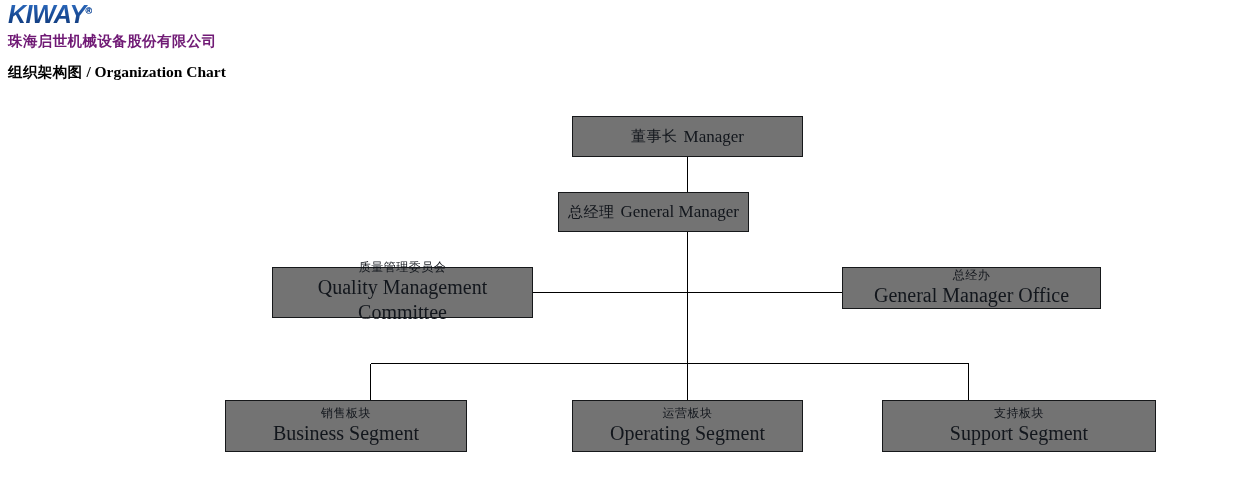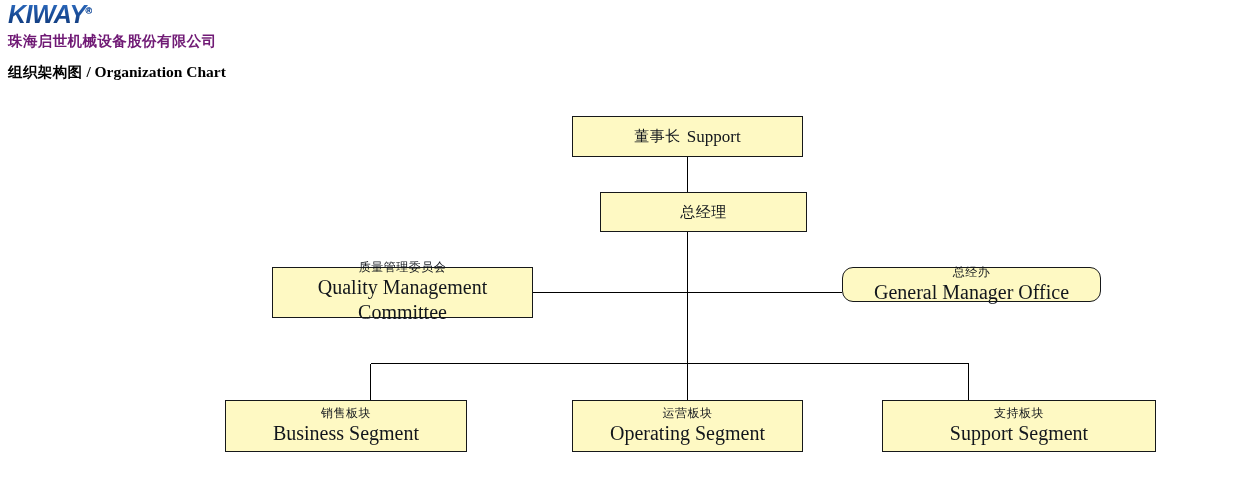--- a/index.html
+++ b/index.html
@@ -91,21 +91,21 @@
     position: absolute;
     left: 0;
     top: 0;
     width: 1253px;
     height: 491px;
   }
 
   .node {
     position: absolute;
     box-sizing: border-box;
-    background: #fef9c3;
+    background: #737373;
     border: 1.6px solid #16181a;
     display: flex;
     flex-direction: column;
     align-items: center;
     justify-content: center;
     text-align: center;
     color: #12161c;
     line-height: 1.25;
   }
   .node .line-cn {
@@ -120,23 +120,23 @@
   
   .node.inline {
     flex-direction: row;
     gap: 6px;
   }
   .node.inline .line-cn { font-size: 15px; }
   .node.inline .line-en { font-size: 17px; }
 
   
   #node-chairman   { left: 572px; top: 116px; width: 231px; height: 41px; }
-  #node-gm         { left: 600px; top: 192px; width: 207px; height: 40px; justify-content: center; }
+  #node-gm         { left: 558px; top: 192px; width: 191px; height: 40px; justify-content: center; }
   #node-qmc        { left: 272px; top: 267px; width: 261px; height: 51px; }
-  #node-gmo        { left: 842px; top: 267px; width: 259px; height: 35px; border-radius: 11px; }
+  #node-gmo        { left: 842px; top: 267px; width: 259px; height: 42px; }
   #node-business   { left: 225px; top: 400px; width: 242px; height: 52px; }
   #node-operating  { left: 572px; top: 400px; width: 231px; height: 52px; }
   #node-support    { left: 882px; top: 400px; width: 274px; height: 52px; }
 </style>
 </head>
 <body>
 
 <div id="header">
   <div id="brand-logo"><span>KIWAY</span><span class="reg">®</span></div>
 
@@ -159,25 +159,26 @@
       <line x1="370.5" y1="363.5" x2="968.5" y2="363.5"></line>
 
       <line x1="370.5" y1="363.5" x2="370.5" y2="400"></line>
 
       <line x1="968.5" y1="363.5" x2="968.5" y2="400"></line>
     </g>
   </svg>
 
   <div class="node inline" id="node-chairman">
     <span class="line-cn">董事长</span>
-    <span class="line-en">Support</span>
+    <span class="line-en">Manager</span>
   </div>
 
   <div class="node inline" id="node-gm">
     <span class="line-cn">总经理</span>
+    <span class="line-en">General Manager</span>
   </div>
 
   <div class="node" id="node-qmc">
     <span class="line-cn">质量管理委员会</span>
     <span class="line-en">Quality Management Committee</span>
   </div>
 
   <div class="node" id="node-gmo">
     <span class="line-cn">总经办</span>
     <span class="line-en">General Manager Office</span>

